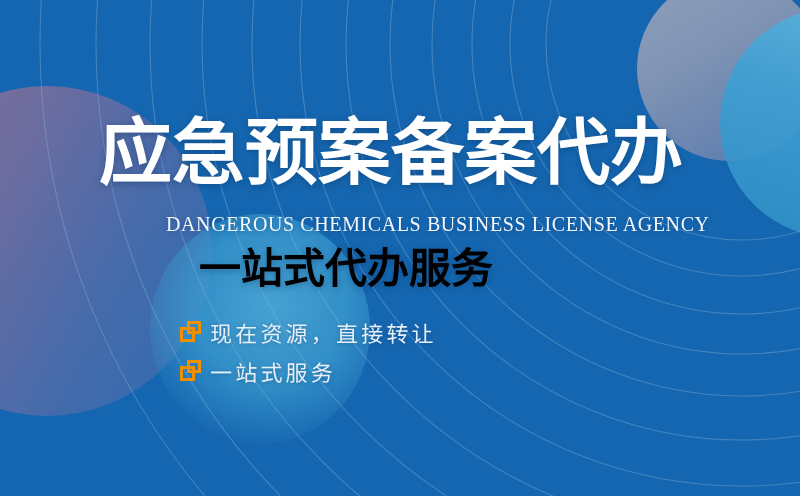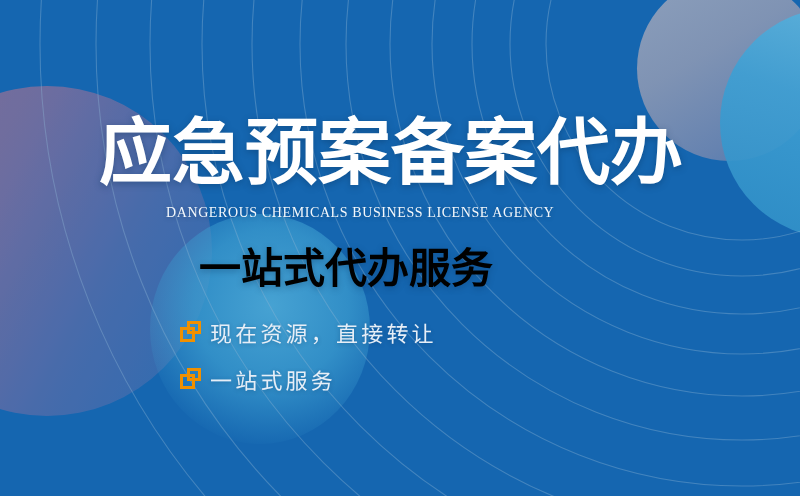--- a/index.html
+++ b/index.html
@@ -100,23 +100,23 @@
     line-height: 1;
     color: #ffffff;
     letter-spacing: 0px;
     white-space: nowrap;
     text-shadow: 0 2px 7px rgba(8,48,88,.38);
   }
 
   .en-subtitle {
     position: absolute;
     left: 166px;
-    top: 205px;
+    top: 213px;
     font-family: "Liberation Serif", "DejaVu Serif", serif;
-    font-size: 14px;
+    font-size: 20px;
     font-weight: 400;
     color: #f4f8fc;
     letter-spacing: 0.6px;
     white-space: nowrap;
     text-shadow: 0 1px 4px rgba(8,48,88,.35);
   }
 
   .sub-title {
     position: absolute;
     left: 199px;
@@ -129,21 +129,21 @@
     white-space: nowrap;
     text-shadow: 0 2px 6px rgba(8,48,88,.34);
   }
 
   .bullets {
     position: absolute;
     left: 180px;
     top: 318px;
     display: flex;
     flex-direction: column;
-    gap: 20px;
+    gap: 12px;
   }
 
   .bullet-row {
     display: flex;
     align-items: center;
     height: 27px;
   }
 
   .bullet-icon {
     flex: 0 0 auto;

